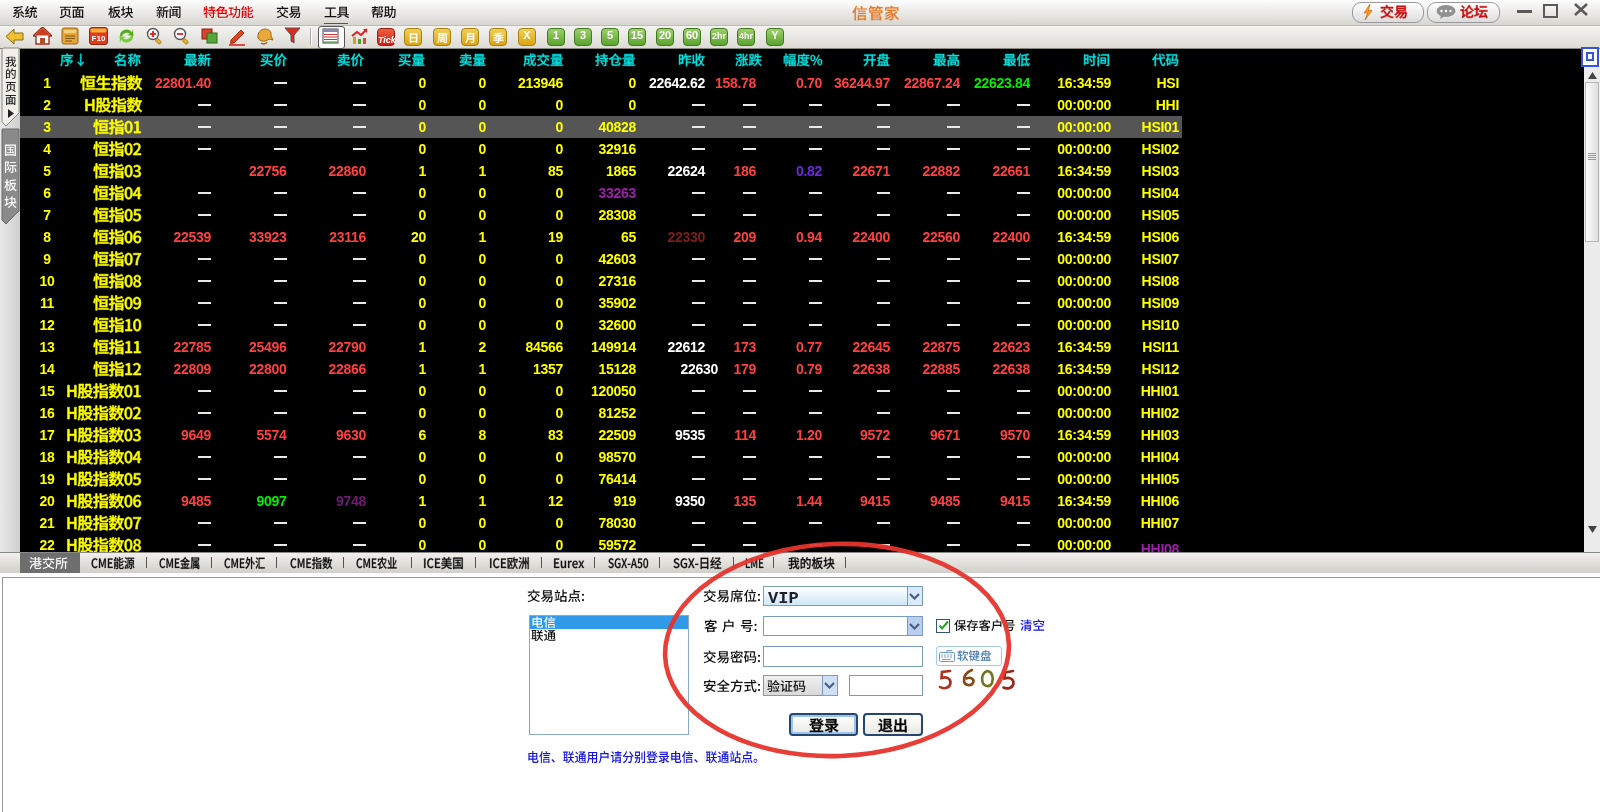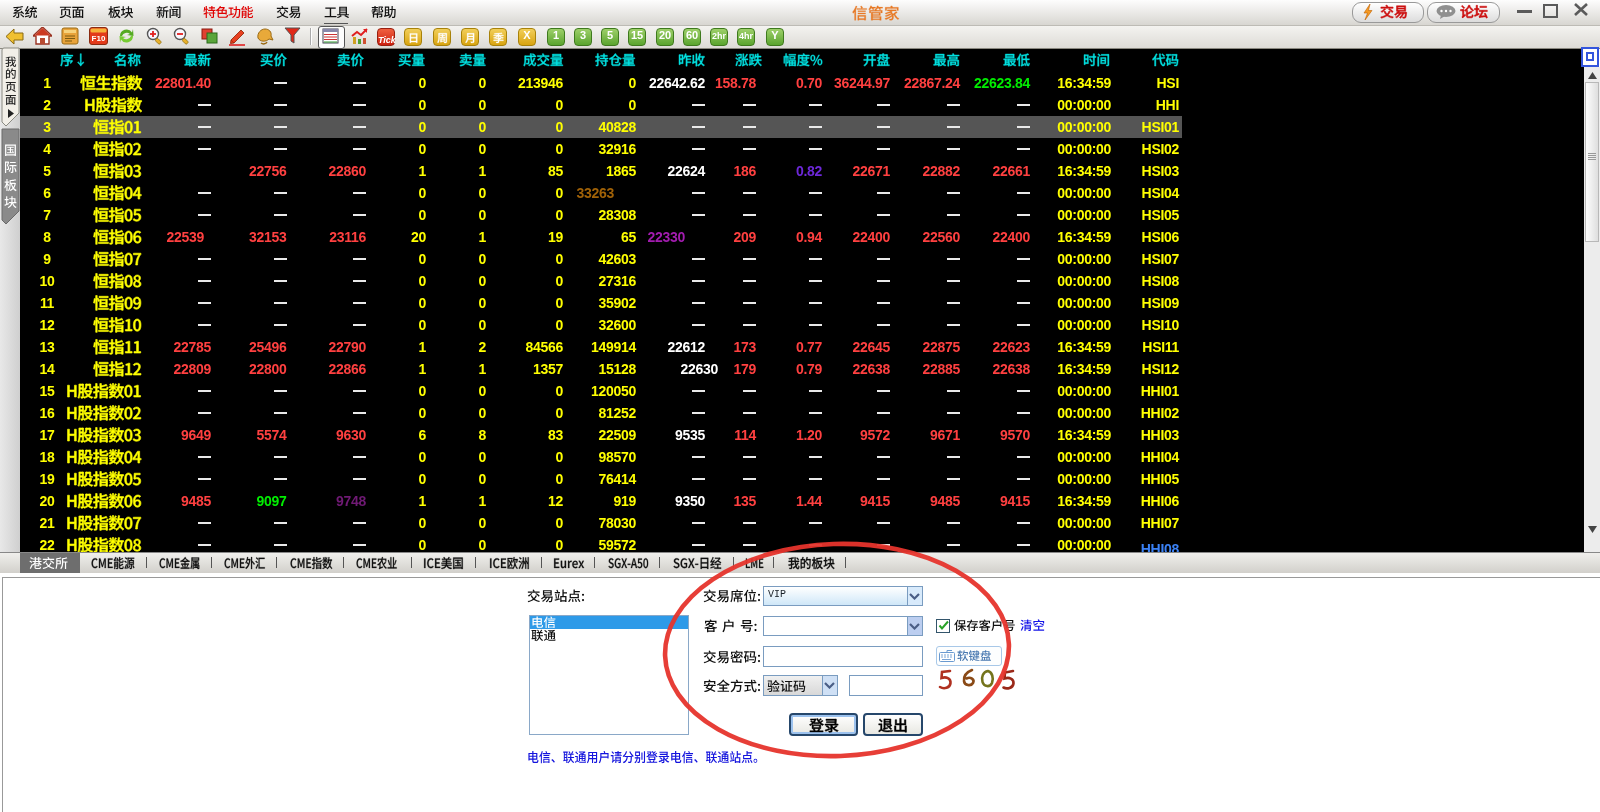--- a/index.html
+++ b/index.html
@@ -642,21 +642,21 @@
         <use href="#g0030" x="1938"></use>
         <use href="#g0034" x="2476"></use>
       </g>
     </svg>
 <div class="dsh" style="left:198.0px;top:192px"></div>
 <div class="dsh" style="left:273.5px;top:192px"></div>
 <div class="dsh" style="left:353.0px;top:192px"></div>
 <span class="c" style="left:316.0px;top:182px;color:#ffff00">0</span>
 <span class="c" style="left:376.0px;top:182px;color:#ffff00">0</span>
 <span class="c" style="left:453.0px;top:182px;color:#ffff00">0</span>
-<span class="c" style="left:504px;top:182px;color:#a16207">33263</span>
+<span class="c" style="left:526.0px;top:182px;color:#a21caf">33263</span>
 <div class="dsh" style="left:692.0px;top:192px"></div>
 <div class="dsh" style="left:743.0px;top:192px"></div>
 <div class="dsh" style="left:809.0px;top:192px"></div>
 <div class="dsh" style="left:877.0px;top:192px"></div>
 <div class="dsh" style="left:947.0px;top:192px"></div>
 <div class="dsh" style="left:1017.0px;top:192px"></div>
 <span class="c" style="left:1001.0px;top:182px;color:#ffff00">00:00:00</span>
 <span class="c" style="left:1069.0px;top:182px;color:#ffff00">HSI04</span>
 <span class="c" style="left:-8px;top:204px;color:#ffff00;text-align:center">7</span>
 <svg class="t" style="left:93.3px;top:204px;" width="51" height="24">
@@ -684,28 +684,28 @@
 <span class="c" style="left:1069.0px;top:204px;color:#ffff00">HSI05</span>
 <span class="c" style="left:-8px;top:226px;color:#ffff00;text-align:center">8</span>
 <svg class="t" style="left:93.3px;top:226px;" width="51" height="24">
       <g transform="translate(0,17) scale(0.01600,-0.01600)" fill="#ffff00" stroke="#ffff00" stroke-width="40">
         <use href="#g6052" x="0"></use>
         <use href="#g6307" x="969"></use>
         <use href="#g0030" x="1938"></use>
         <use href="#g0036" x="2476"></use>
       </g>
     </svg>
-<span class="c" style="left:94px;top:226px;color:#ff4040">22539</span>
-<span class="c" style="left:176.5px;top:226px;color:#ff4040">32153</span>
+<span class="c" style="left:101.0px;top:226px;color:#ff4040">22539</span>
+<span class="c" style="left:176.5px;top:226px;color:#ff4040">33923</span>
 <span class="c" style="left:256.0px;top:226px;color:#ff4040">23116</span>
 <span class="c" style="left:316.0px;top:226px;color:#ffff00">20</span>
 <span class="c" style="left:376.0px;top:226px;color:#ffff00">1</span>
 <span class="c" style="left:453.0px;top:226px;color:#ffff00">19</span>
 <span class="c" style="left:526.0px;top:226px;color:#ffff00">65</span>
-<span class="c" style="left:575px;top:226px;color:#a21caf">22330</span>
+<span class="c" style="left:595.0px;top:226px;color:#7f1d1d">22330</span>
 <span class="c" style="left:646.0px;top:226px;color:#ff4040">209</span>
 <span class="c" style="left:712.0px;top:226px;color:#ff4040">0.94</span>
 <span class="c" style="left:780.0px;top:226px;color:#ff4040">22400</span>
 <span class="c" style="left:850.0px;top:226px;color:#ff4040">22560</span>
 <span class="c" style="left:920.0px;top:226px;color:#ff4040">22400</span>
 <span class="c" style="left:1001.0px;top:226px;color:#ffff00">16:34:59</span>
 <span class="c" style="left:1069.0px;top:226px;color:#ffff00">HSI06</span>
 <span class="c" style="left:-8px;top:248px;color:#ffff00;text-align:center">9</span>
 <svg class="t" style="left:93.3px;top:248px;" width="51" height="24">
       <g transform="translate(0,17) scale(0.01600,-0.01600)" fill="#ffff00" stroke="#ffff00" stroke-width="40">
@@ -1050,21 +1050,21 @@
 <span class="c" style="left:376.0px;top:534px;color:#ffff00">0</span>
 <span class="c" style="left:453.0px;top:534px;color:#ffff00">0</span>
 <span class="c" style="left:526.0px;top:534px;color:#ffff00">59572</span>
 <div class="dsh" style="left:692.0px;top:544px"></div>
 <div class="dsh" style="left:743.0px;top:544px"></div>
 <div class="dsh" style="left:809.0px;top:544px"></div>
 <div class="dsh" style="left:877.0px;top:544px"></div>
 <div class="dsh" style="left:947.0px;top:544px"></div>
 <div class="dsh" style="left:1017.0px;top:544px"></div>
 <span class="c" style="left:1001.0px;top:534px;color:#ffff00">00:00:00</span>
-<span class="c" style="left:1069.0px;top:538px;color:#3b82f6">HHI08</span>
+<span class="c" style="left:1069.0px;top:538px;color:#a21caf">HHI08</span>
 <div style="position:absolute;left:1581px;top:47px;width:18px;height:20px;background:#fff;border:2px solid #3355dd;box-sizing:border-box"></div>
 <div style="position:absolute;left:1586px;top:52px;width:8px;height:9px;border:2px solid #3355dd;box-sizing:border-box"></div>
 <div style="position:absolute;left:1584px;top:67px;width:16px;height:485px;background:#ececec"></div>
 <svg class="t" style="left:1588px;top:72px" width="9" height="7">
       <path d="M4.5,0 L9,7 L0,7 Z" fill="#444"></path>
     </svg>
 <svg class="t" style="left:1588px;top:526px" width="9" height="7">
       <path d="M4.5,7 L9,0 L0,0 Z" fill="#444"></path>
     </svg>
 <div style="position:absolute;left:1585px;top:82px;width:14px;height:160px;background:linear-gradient(90deg,#fdfdfd,#dedede);border:1px solid #b8b8b8;box-sizing:border-box"></div>
@@ -1263,21 +1263,21 @@
         <use href="#g65B9" x="2000"></use>
         <use href="#g5F0F" x="3000"></use>
         <use href="#g003A" x="4000"></use>
       </g>
     </svg>
 <div style="position:absolute;left:763px;top:586px;width:160px;height:20px;border:1px solid #7a9cc0;box-sizing:border-box;background:linear-gradient(#ffffff,#cfe7f8)"></div>
     <div style="position:absolute;left:907px;top:587px;width:15px;height:18px;background:#d8eafb;border-left:1px solid #7a9cc0;box-sizing:border-box"></div>
     <svg class="t" style="left:909px;top:593px" width="11" height="7">
       <path d="M1,1 L5.5,5.5 L10,1" stroke="#4a5e86" stroke-width="2.2" fill="none"></path>
     </svg>
-<span style="position:absolute;left:768px;top:589px;font-family:'Liberation Mono',monospace;font-size:10px;font-weight:normal;color:#182028">VIP</span>
+<span style="position:absolute;left:768px;top:589px;font-family:'Liberation Mono',monospace;font-size:17px;font-weight:bold;color:#182028">VIP</span>
 <div style="position:absolute;left:763px;top:616px;width:160px;height:20px;border:1px solid #7a9cc0;box-sizing:border-box;background:#ffffff"></div>
     <div style="position:absolute;left:907px;top:617px;width:15px;height:18px;background:#bccef0;border-left:1px solid #7a9cc0;box-sizing:border-box"></div>
     <svg class="t" style="left:909px;top:623px" width="11" height="7">
       <path d="M1,1 L5.5,5.5 L10,1" stroke="#4a5e86" stroke-width="2.2" fill="none"></path>
     </svg>
 <div style="position:absolute;left:763px;top:646px;width:160px;height:21px;background:#fff;border:1px solid #7a9cc0;box-sizing:border-box"></div>
 <div style="position:absolute;left:763px;top:675px;width:75px;height:21px;border:1px solid #7a9cc0;box-sizing:border-box;background:linear-gradient(#f0f0f0,#d8d8d8)"></div>
     <div style="position:absolute;left:822px;top:676px;width:15px;height:19px;background:#cfe0f5;border-left:1px solid #7a9cc0;box-sizing:border-box"></div>
     <svg class="t" style="left:824px;top:682px" width="11" height="7">
       <path d="M1,1 L5.5,5.5 L10,1" stroke="#4a5e86" stroke-width="2.2" fill="none"></path>

